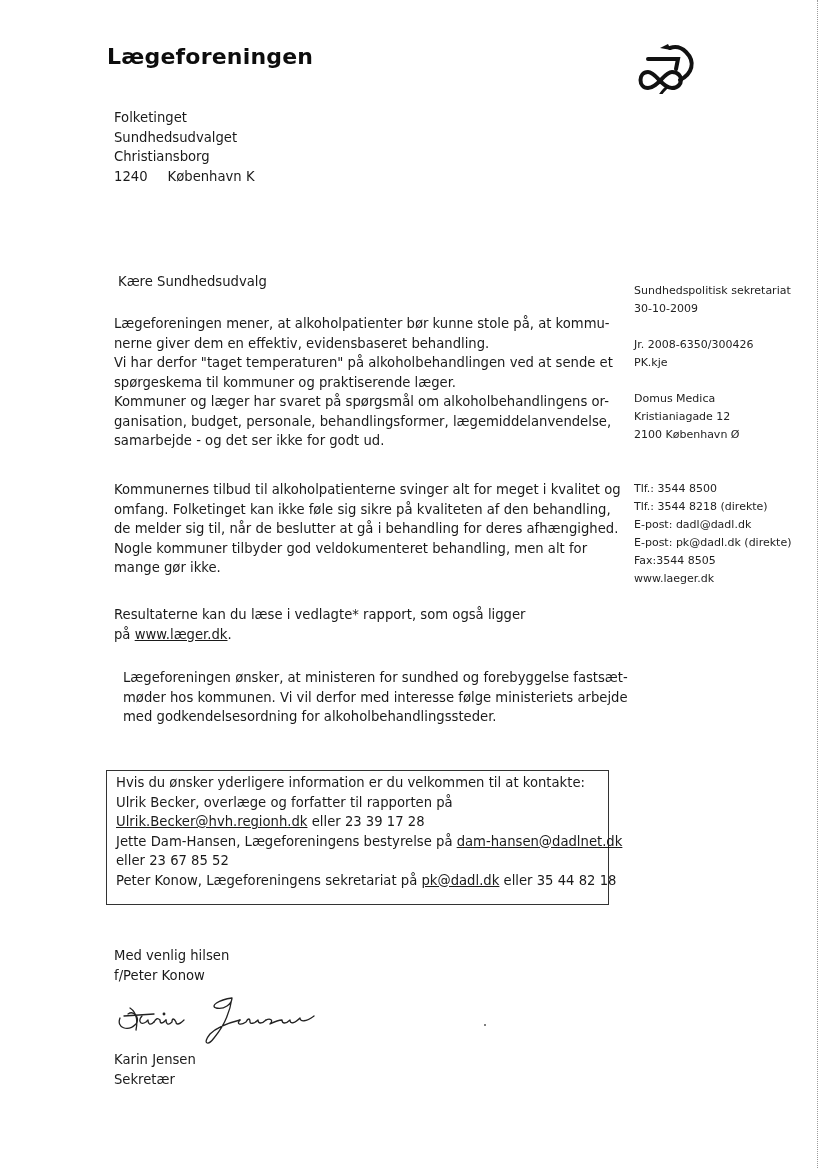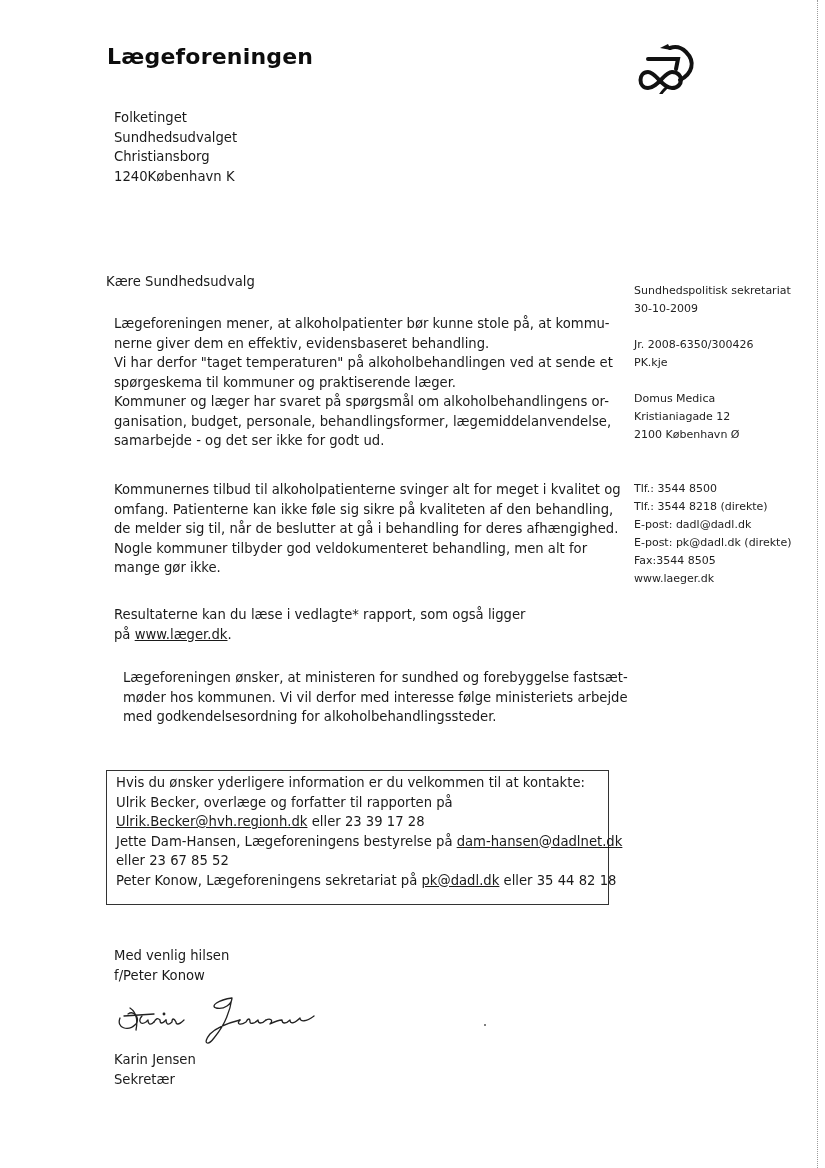--- a/index.html
+++ b/index.html
@@ -43,35 +43,35 @@
     .text {
       font-size: 13.2px;
       line-height: 19.5px;
     }
     .recipient {
       position: absolute;
       left: 114px;
       top: 108px;
     }
     .recipient .line { display: block; }
-    .recipient .zip { margin-right: 0; }
+    .recipient .zip { margin-right: 20px; }
     .sidebar {
       position: absolute;
       left: 634px;
       top: 282px;
       font-size: 11px;
       line-height: 18px;
       color: #222;
     }
     .sidebar .line { display: block; }
     .sidebar .gap { display: block; height: 18px; }
     .sidebar .gap-lg { display: block; height: 36px; }
     .salutation {
       position: absolute;
-      left: 106px;
+      left: 118px;
       top: 272px;
     }
     .para {
       position: absolute;
       left: 114px;
       width: 500px;
     }
     .para .line { display: block; white-space: nowrap; }
     .p1 { top: 314px; }
     .p2 { top: 480px; }
@@ -172,21 +172,21 @@
   <span class="line">nerne giver dem en effektiv, evidensbaseret behandling.</span>
   <span class="line">Vi har derfor "taget temperaturen" på alkoholbehandlingen ved at sende et</span>
   <span class="line">spørgeskema til kommuner og praktiserende læger.</span>
   <span class="line">Kommuner og læger har svaret på spørgsmål om alkoholbehandlingens or-</span>
   <span class="line">ganisation, budget, personale, behandlingsformer, lægemiddelanvendelse,</span>
   <span class="line">samarbejde - og det ser ikke for godt ud.</span>
 </div>
 
 <div class="para p2 text">
   <span class="line">Kommunernes tilbud til alkoholpatienterne svinger alt for meget i kvalitet og</span>
-  <span class="line">omfang. Patienterne kan ikke føle sig sikre på kvaliteten af den behandling,</span>
+  <span class="line">omfang. Folketinget kan ikke føle sig sikre på kvaliteten af den behandling,</span>
   <span class="line">de melder sig til, når de beslutter at gå i behandling for deres afhængighed.</span>
   <span class="line">Nogle kommuner tilbyder god veldokumenteret behandling, men alt for</span>
   <span class="line">mange gør ikke.</span>
 </div>
 
 <div class="para p3 text">
   <span class="line">Resultaterne kan du læse i vedlagte* rapport, som også ligger</span>
   <span class="line">
     <span>på </span><a class="link">www.læger.dk</a><span>.</span>
   </span>

